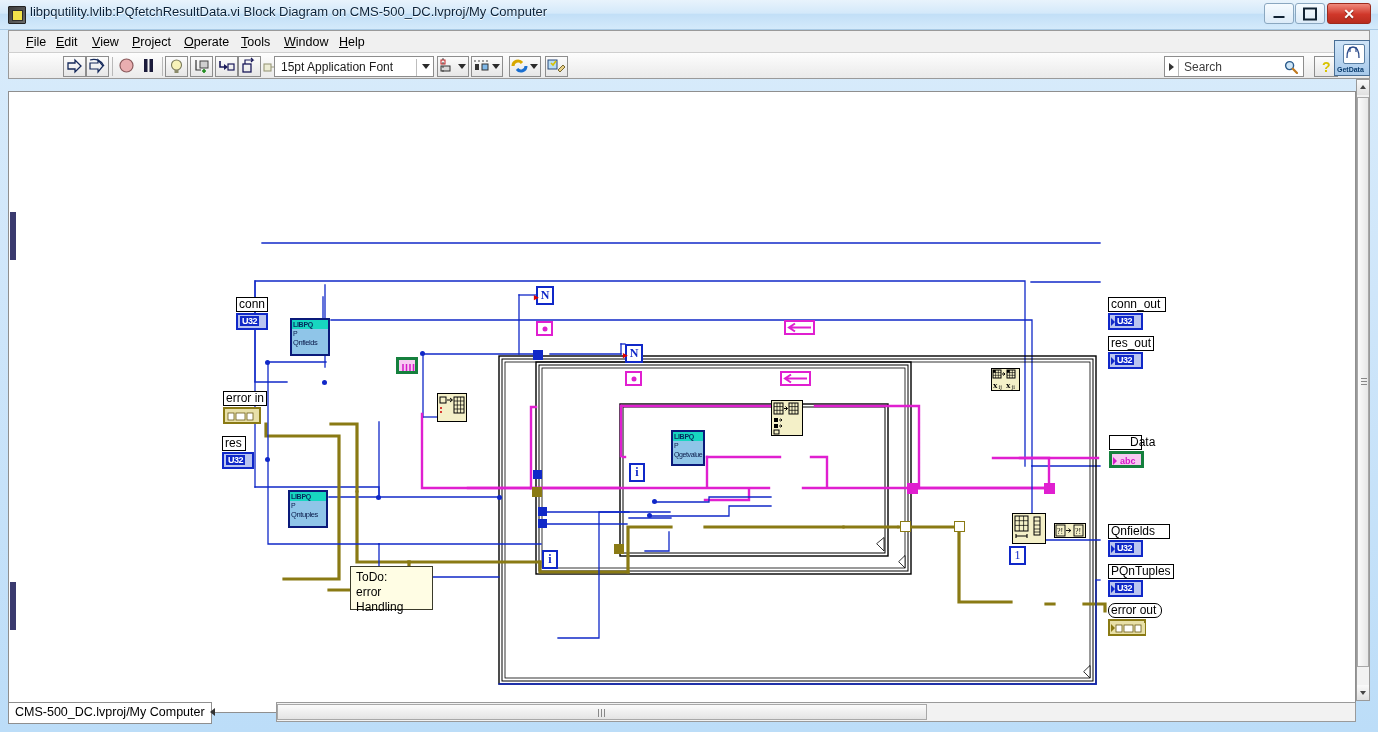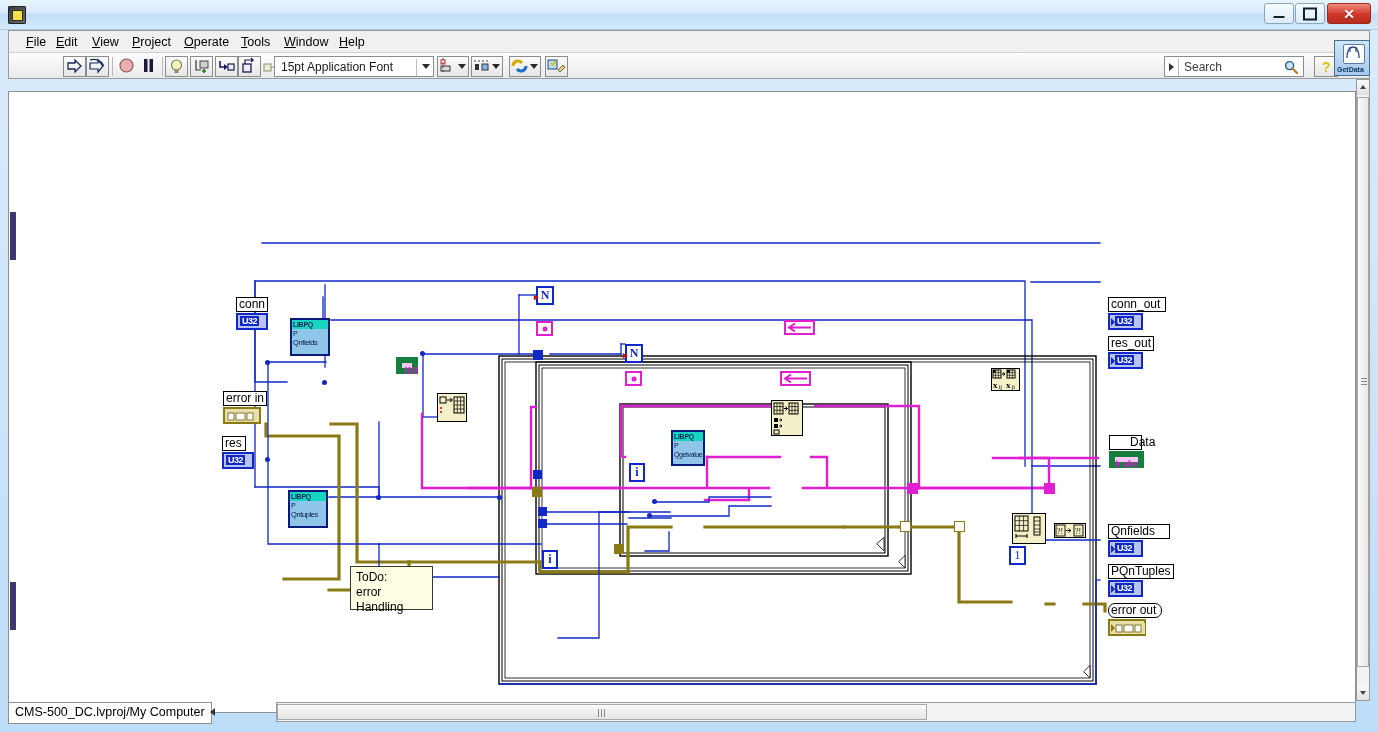--- a/index.html
+++ b/index.html
@@ -109,21 +109,21 @@
      background:repeating-linear-gradient(to right,#888 0 1px,transparent 1px 3px);}
 
   
   .term-label{position:absolute;background:#fff;border:1px solid #000;
      font-size:12px;line-height:13px;padding:0 2px;color:#000;white-space:nowrap;box-sizing:border-box;}
   .term-box{position:absolute;box-sizing:border-box;}
   .u32{border:2px solid #1028c8;background:#b9c4f0;}
   .u32 .inner{position:absolute;left:2px;top:1px;background:#1028c8;color:#fff;
      font-size:9px;font-weight:bold;line-height:10px;padding:0 2px;letter-spacing:-0.5px;}
   .errbox{border:2px solid #8a7a14;background:#e8e0a8;}
-  .strbox{border:6px solid #15803d;background:#f7c9f2;}
+  .strbox{border:3px solid #15803d;background:#f7c9f2;}
   .strbox .inner{position:absolute;left:2px;top:1px;color:#d419c8;
      font-size:9px;font-weight:bold;line-height:10px;}
 
   .subvi{position:absolute;border:2px solid #0a1a7a;box-sizing:border-box;
      background:#8fc5e8;}
   .subvi .hdr{position:absolute;left:0;top:0;right:0;height:9px;background:#17d6c0;
      font-size:7px;font-weight:bold;color:#062a5e;line-height:9px;padding-left:1px;letter-spacing:-0.3px;}
   .subvi .l1{position:absolute;left:1px;top:10px;font-size:7px;color:#0a1a4a;line-height:8px;}
   .subvi .l2{position:absolute;left:1px;top:19px;font-size:7.5px;color:#0a1a4a;
      line-height:8px;letter-spacing:-0.4px;}
@@ -148,20 +148,21 @@
   .tunnel-yel{position:absolute;background:#8a7a14;}
   .tunnel-sq{position:absolute;background:#fff;border:1px solid #8a7a14;box-sizing:border-box;}
 </style>
 </head>
 <body>
 
 <div id="app">
 
   <div id="titlebar">
     <div id="title-ico"></div>
+    <div id="title-text">libpqutility.lvlib:PQfetchResultData.vi Block Diagram on CMS-500_DC.lvproj/My Computer</div>
     <div class="winbtn" id="btn-min">
         <span class="gl"></span>
       </div>
     <div class="winbtn" id="btn-max">
         <span class="gl"></span>
       </div>
     <div class="winbtn" id="btn-close">
       <span class="gl">✕</span>
     </div>
   </div>

